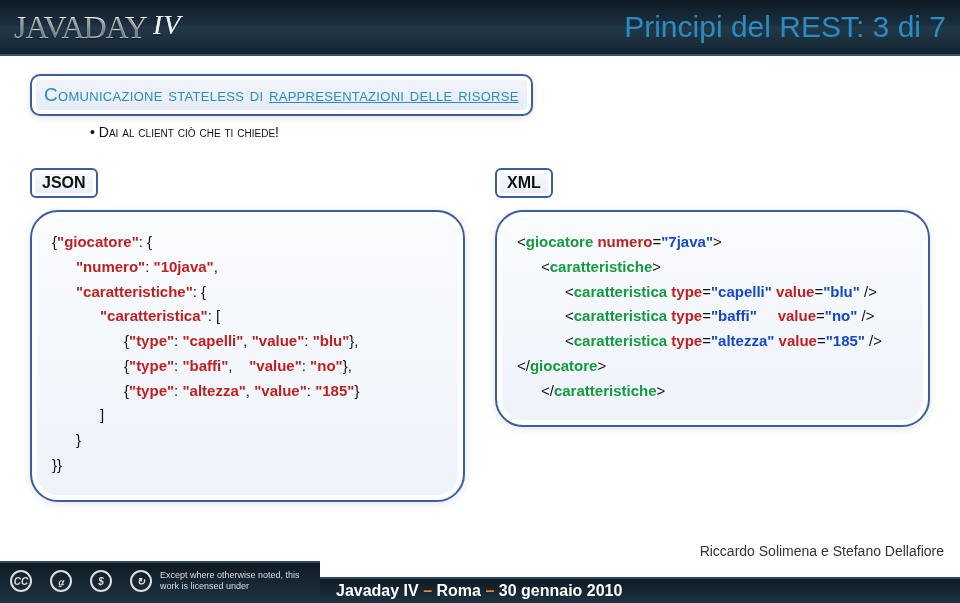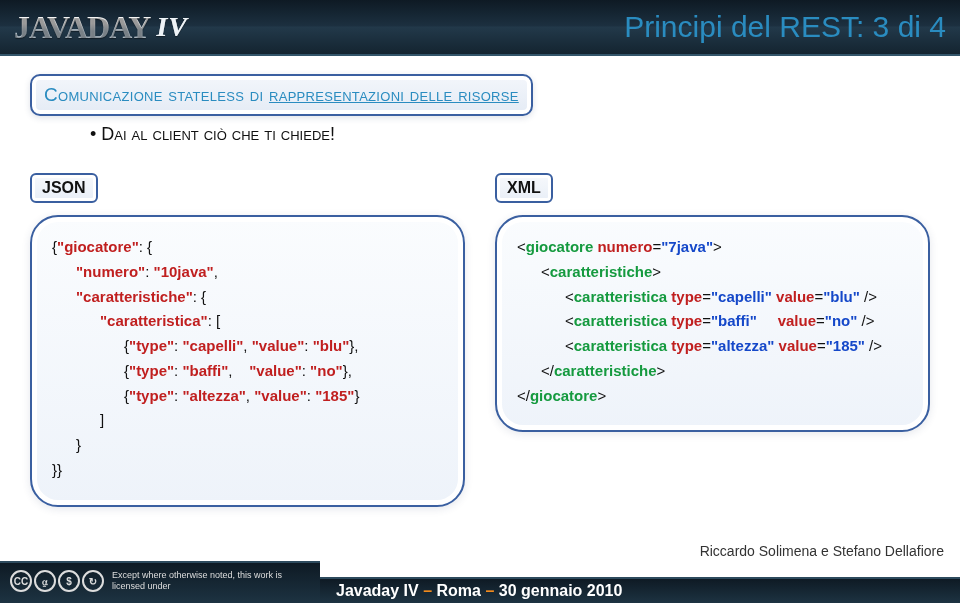--- a/index.html
+++ b/index.html
@@ -14,27 +14,27 @@
   
   .header {
     height: 56px;
     background: linear-gradient(to bottom, #0e1a24 0%, #1c3040 48%, #22394a 50%, #142430 100%);
     display: flex; align-items: center;
     padding: 0 14px;
     border-bottom: 2px solid #33556a;
   }
   .logo {
     font-family: "Times New Roman", serif;
-    font-size: 32px; font-weight: bold;
+    font-size: 32px; font-weight: normal;
     background: linear-gradient(to bottom, #fff 40%, #c9d6e0 60%);
     -webkit-background-clip: text;
     background-clip: text;
     color: transparent;
     letter-spacing: 1px;
-    display: flex; align-items: center;
+    display: flex; align-items: flex-start;
     text-shadow: 0 1px 1px rgba(0,0,0,.4);
   }
   .logo-main { letter-spacing: -1px; }
   .logo-sub { font-size: 28px; margin-left: 6px; font-style: italic; color: #eef3f7; -webkit-text-fill-color: #eef3f7; }
   .page-title {
     margin-left: auto;
     color: #2a8cc0;
     font-size: 30px;
     font-weight: normal;
   }
@@ -52,21 +52,21 @@
   .pill-text {
     color: #2a8cc0;
     font-size: 19px;
     font-variant: small-caps;
     letter-spacing: .3px;
   }
   .pill-text .underline { text-decoration: underline; }
 
   .bullet-line {
     margin: 6px 0 14px 90px;
-    font-size: 18px;
+    font-size: 14px;
     color: #111;
     font-variant: small-caps;
   }
   .bullet-line::before { content: "• "; }
 
   
   .cols {
     display: flex;
     gap: 30px;
     padding: 0 30px;
@@ -111,21 +111,21 @@
     position: absolute; left: 0; right: 0; bottom: 0;
     height: 70px;
     display: flex; align-items: flex-end;
   }
   .cc-block {
     width: 320px; padding: 4px 10px 6px 10px;
     font-size: 10px; color: #333; line-height: 1.3;
     display: flex; gap: 8px; align-items: center;
   }
   .cc-icons {
-    display: flex; gap: 2px;
+    display: flex; gap: 18px; font-style: italic;
   }
   .cc-ic {
     width: 22px; height: 22px; border-radius: 50%;
     border: 2px solid #333; display: flex;
     align-items: center; justify-content: center;
     font-size: 10px; font-weight: bold; color: #333;
     background: #fff;
   }
   .cc-text { font-size: 9px; }
 
@@ -159,21 +159,21 @@
 
 </style>
 </head>
 <body>
 
 <div class="header">
   <div class="logo">
     <span class="logo-main">JAVADAY</span>
     <span class="logo-sub">IV</span>
   </div>
-  <div class="page-title">Principi del REST: 3 di 4</div>
+  <div class="page-title">Principi del REST: 3 di 7</div>
 </div>
 
 <div class="pill">
   <span class="pill-text">
     <span>Comunicazione stateless di </span><span class="underline">rappresentazioni delle risorse</span>
   </span>
 </div>
 
 <div class="bullet-line">Dai al client ciò che ti chiede!</div>
 
@@ -194,22 +194,22 @@
       </div>
   </div>
   <div class="col">
     <div class="tag bold">XML</div>
     <div class="bubble" id="xml-bubble">
         <div class="l ">&lt;<span class="g">giocatore</span> <span class="a">numero</span>=<span class="bl">"7java"</span>&gt;</div>
         <div class="l ind1">&lt;<span class="g">caratteristiche</span>&gt;</div>
         <div class="l ind2">&lt;<span class="g">caratteristica</span> <span class="a">type</span>=<span class="bl">"capelli"</span>&nbsp;<span class="a">value</span>=<span class="bl">"blu"</span> /&gt;</div>
         <div class="l ind2">&lt;<span class="g">caratteristica</span> <span class="a">type</span>=<span class="bl">"baffi"</span>&nbsp;&nbsp;&nbsp;&nbsp;&nbsp;<span class="a">value</span>=<span class="bl">"no"</span> /&gt;</div>
         <div class="l ind2">&lt;<span class="g">caratteristica</span> <span class="a">type</span>=<span class="bl">"altezza"</span>&nbsp;<span class="a">value</span>=<span class="bl">"185"</span> /&gt;</div>
+        <div class="l ">&lt;/<span class="g">giocatore</span>&gt;</div>
         <div class="l ind1">&lt;/<span class="g">caratteristiche</span>&gt;</div>
-        <div class="l ">&lt;/<span class="g">giocatore</span>&gt;</div>
       </div>
   </div>
 </div>
 
 <div class="footer-left-bar"></div>
 <div class="cc-block">
   <div class="cc-icons">
     <div class="cc-ic">CC</div>
     <div class="cc-ic">⍶</div>
     <div class="cc-ic">$</div>

